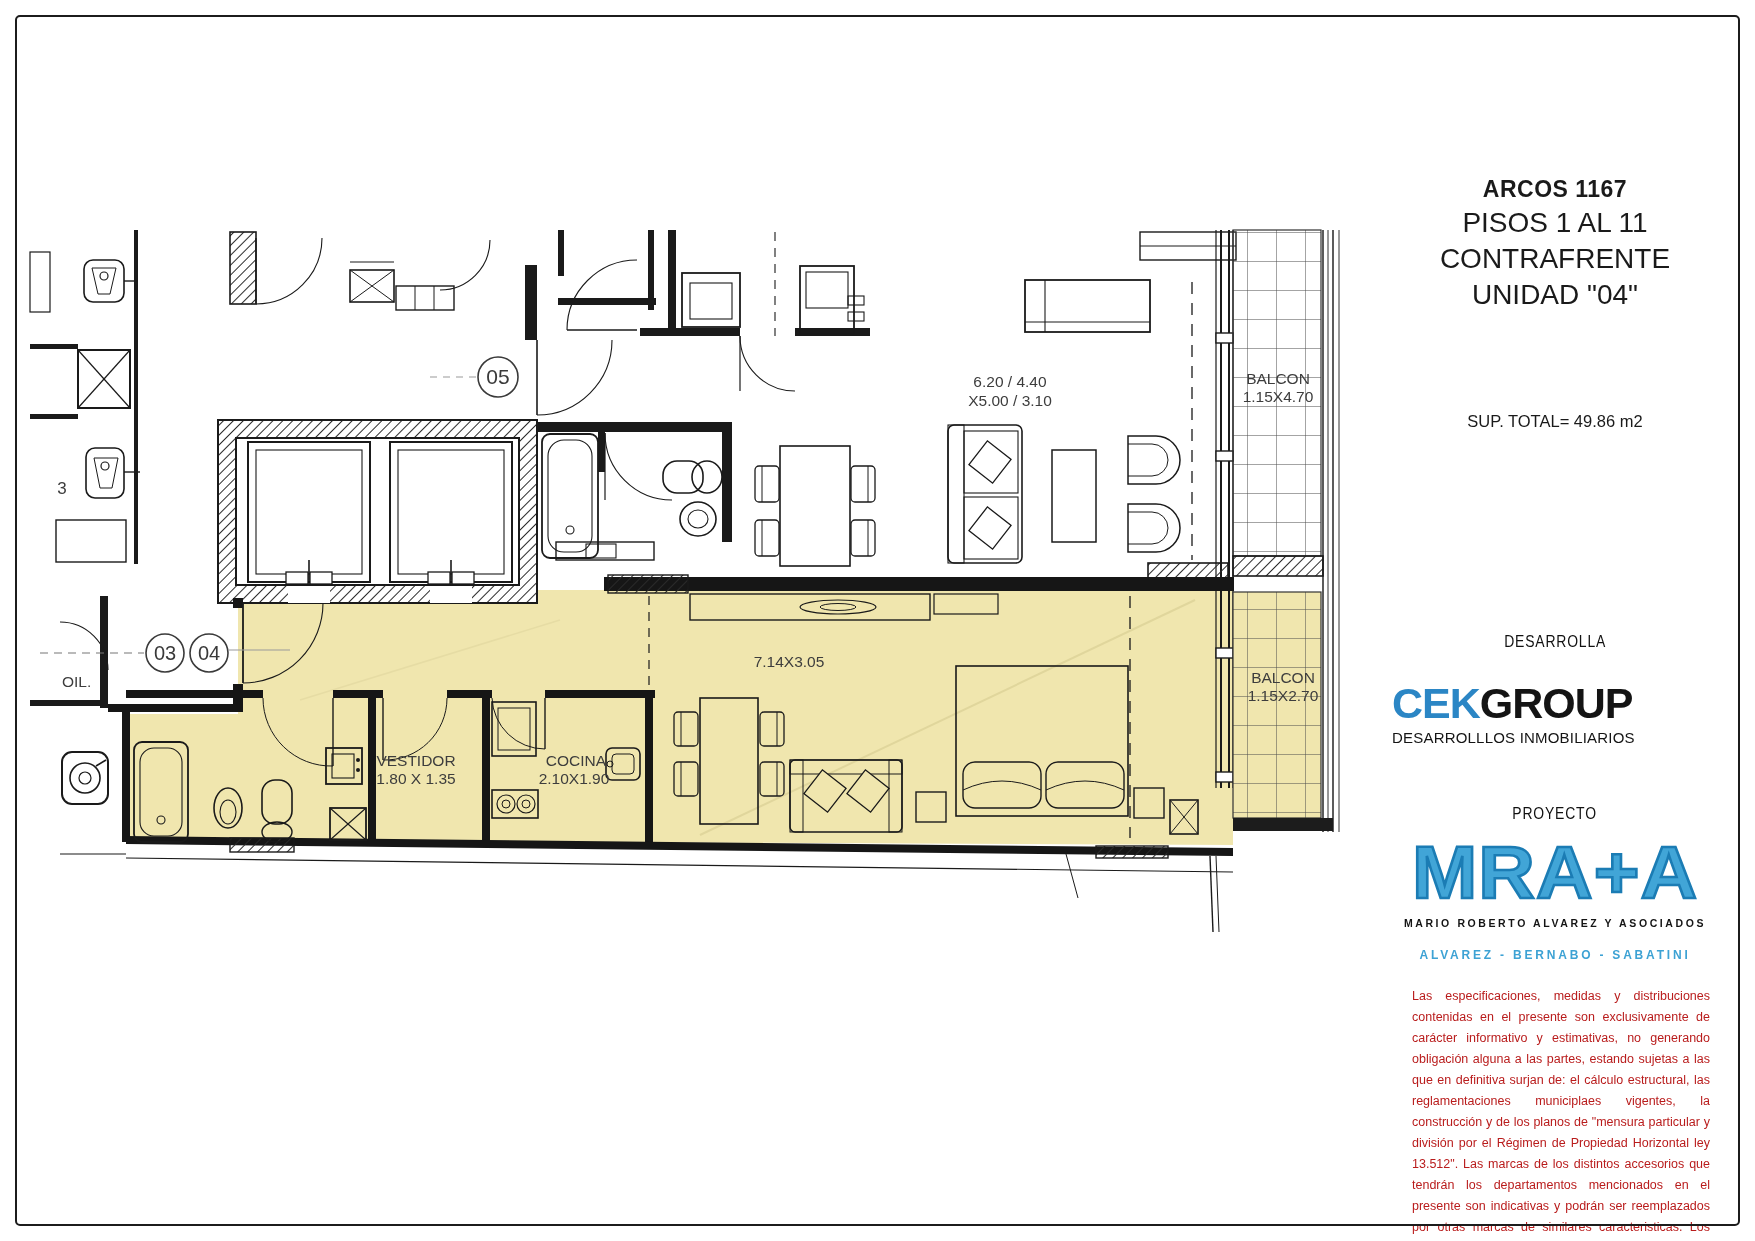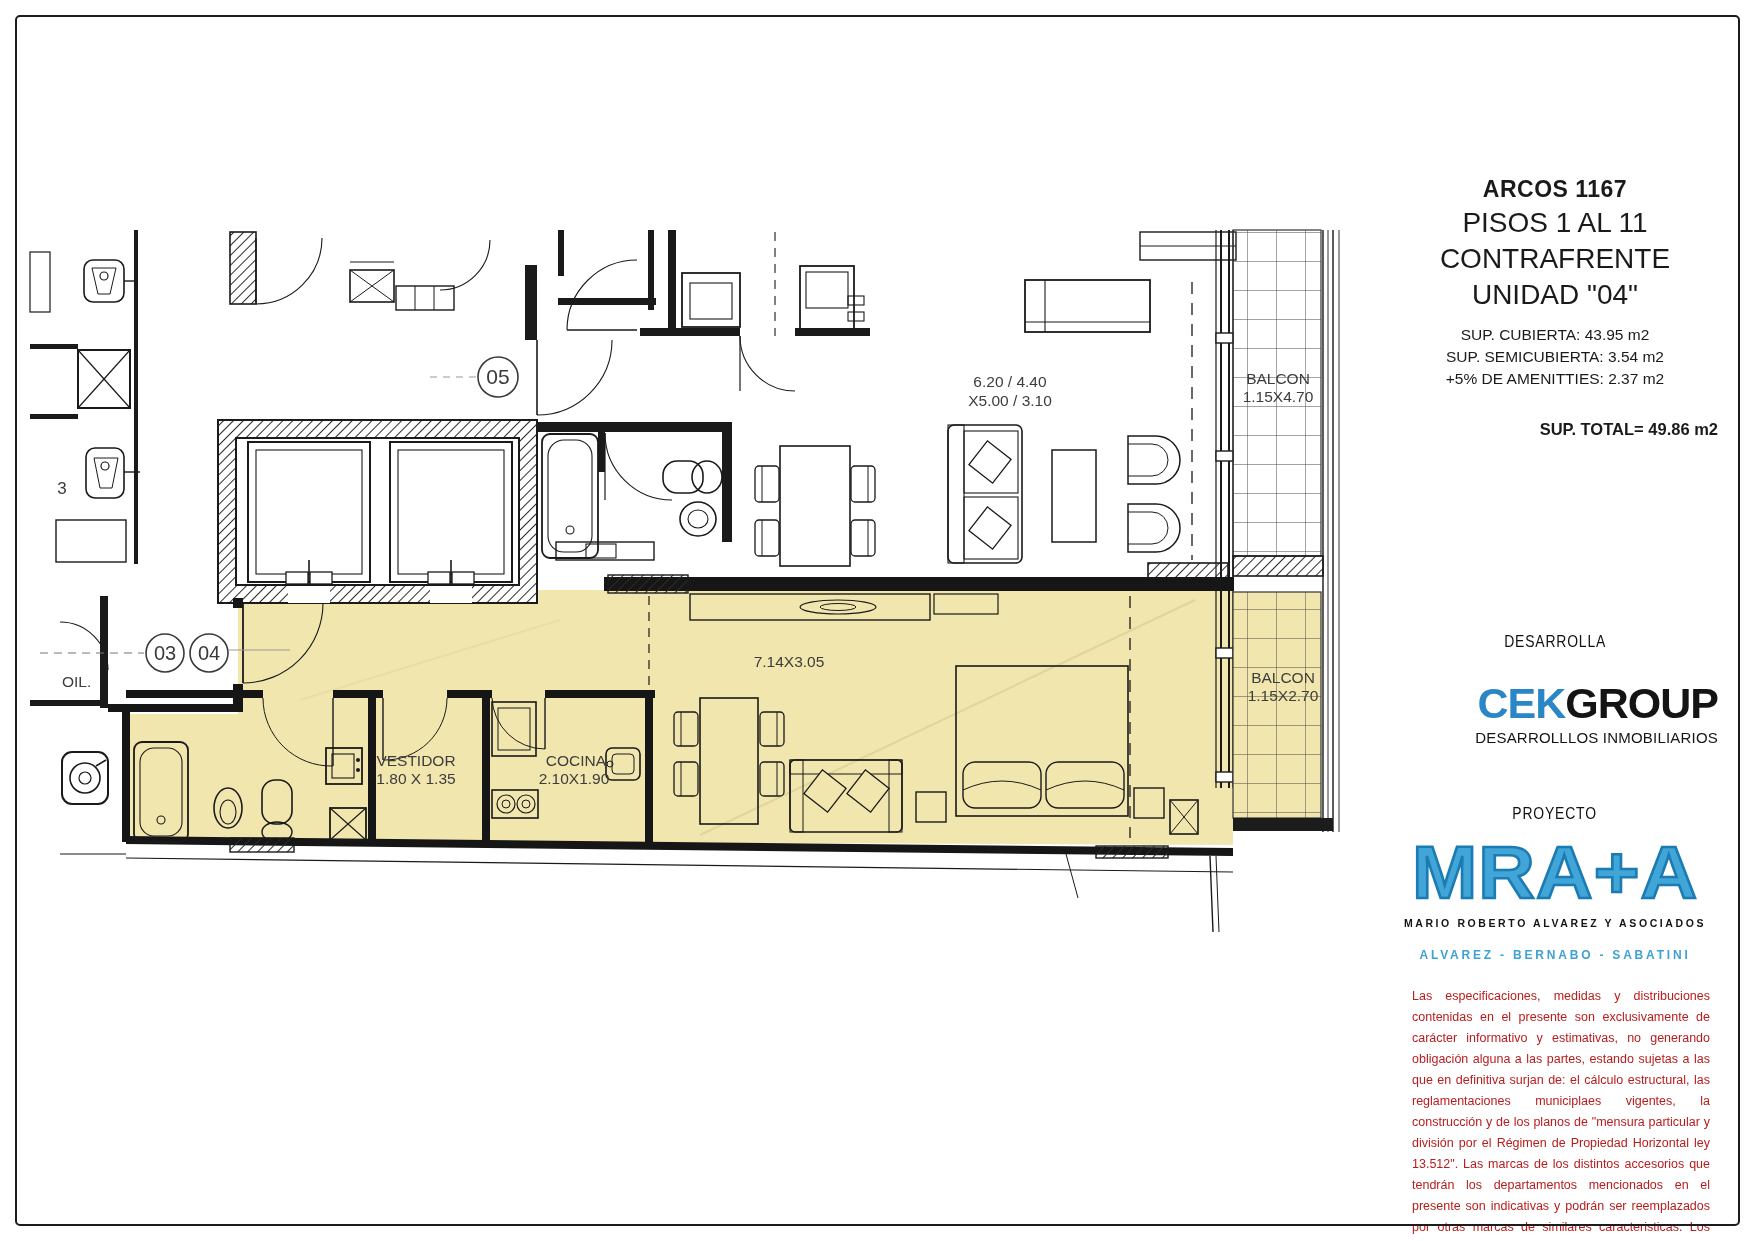--- a/index.html
+++ b/index.html
@@ -13,29 +13,29 @@
   }
   .plan-svg{position:absolute;left:0;top:0;}
 
   
   .titleblock{position:absolute;left:1392px;top:0;width:326px;height:1241px;color:#1a1a1a;}
   .tb-head{position:absolute;top:176px;left:0;width:100%;text-align:center;}
   .tb-project{font-size:23px;font-weight:bold;letter-spacing:.5px;}
   .tb-line{font-size:28px;margin-top:4px;}
   .tb-areas{position:absolute;top:324px;left:0;width:100%;text-align:center;}
   .tb-area-line{font-size:15.5px;line-height:22px;}
-  .tb-total{position:absolute;top:412px;left:0;width:100%;text-align:right;
-    font-size:16.5px;font-weight:bold;margin-top:8px;}
+  .tb-total{position:absolute;top:412px;left:0;width:100%;text-align:center;
+    font-size:16.5px;font-weight:normal;}
   .tb-devlabel,.tb-projlabel{
     position:absolute;left:0;width:100%;text-align:center;font-size:17px;color:#111;text-decoration:underline;
   }
   .tb-devlabel{top:632px;}
   .tb-projlabel{top:804px;}
   .narrow{display:inline-block;transform:scaleX(.82);letter-spacing:1px;}
-  .tb-cek{position:absolute;top:682px;left:0;width:100%;text-align:right;line-height:1;}
+  .tb-cek{position:absolute;top:682px;left:0;width:100%;text-align:left;line-height:1;}
   .cek-main{font-size:43px;font-weight:600;letter-spacing:-1px;}
   .cek-blue{color:#2b86c5;}
   .cek-black{color:#141414;}
   .cek-sub{font-size:15px;margin-top:5px;letter-spacing:.2px;color:#141414;}
   .tb-mra{position:absolute;top:838px;left:0;width:100%;text-align:center;}
   .mra-logo{
     font-size:74px;font-weight:bold;line-height:.95;color:#41a5d7;
     -webkit-text-stroke:2.5px #1b7cb4;letter-spacing:1px;
     display:inline-block;transform:scaleX(1.06);
   }
@@ -400,25 +400,20 @@
   </svg>
 
   <div class="titleblock">
     <div class="tb-head">
       <div class="tb-project">ARCOS 1167</div>
       <div class="tb-line">PISOS 1 AL 11</div>
       <div class="tb-line">CONTRAFRENTE</div>
       <div class="tb-line">UNIDAD "04"</div>
     </div>
 
-    <div class="tb-areas">
-      <div class="tb-area-line">SUP. CUBIERTA: 43.95 m2</div>
-      <div class="tb-area-line">SUP. SEMICUBIERTA: 3.54 m2</div>
-      <div class="tb-area-line">+5% DE AMENITTIES: 2.37 m2</div>
-    </div>
     <div class="tb-total">SUP. TOTAL= 49.86 m2</div>
 
     <div class="tb-devlabel">
       <span class="narrow">DESARROLLA</span>
     </div>
 
     <div class="tb-cek">
       <div class="cek-main">
         <span class="cek-blue">CEK</span><span class="cek-black">GROUP</span>
       </div>

